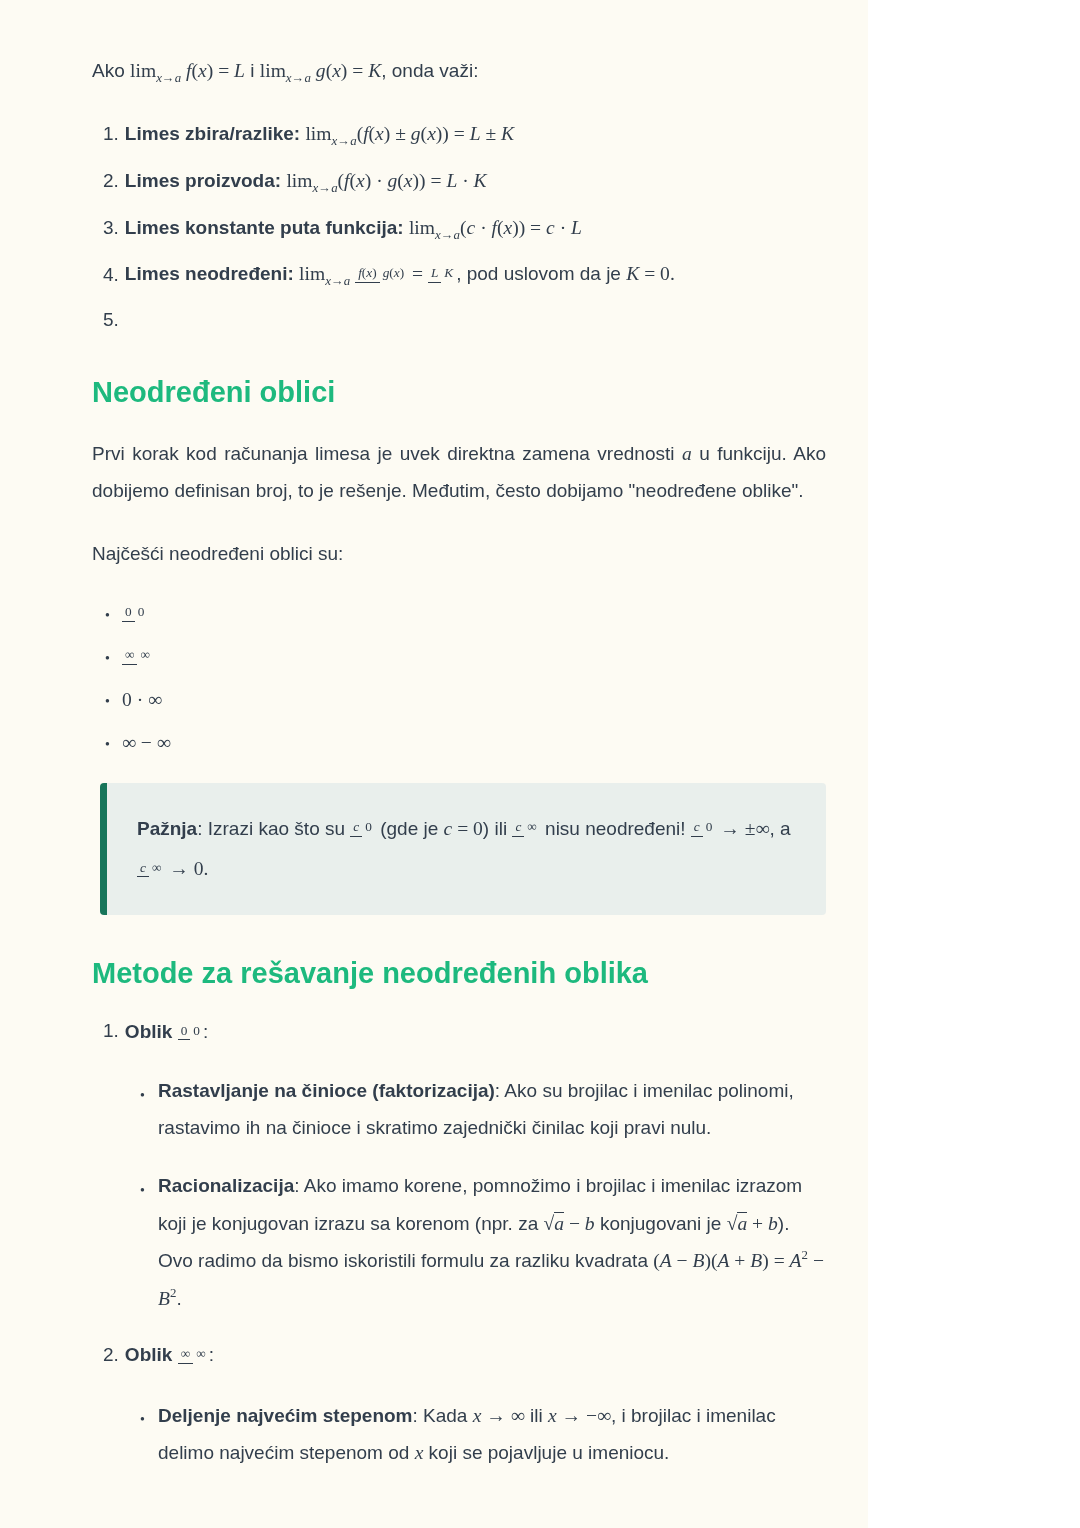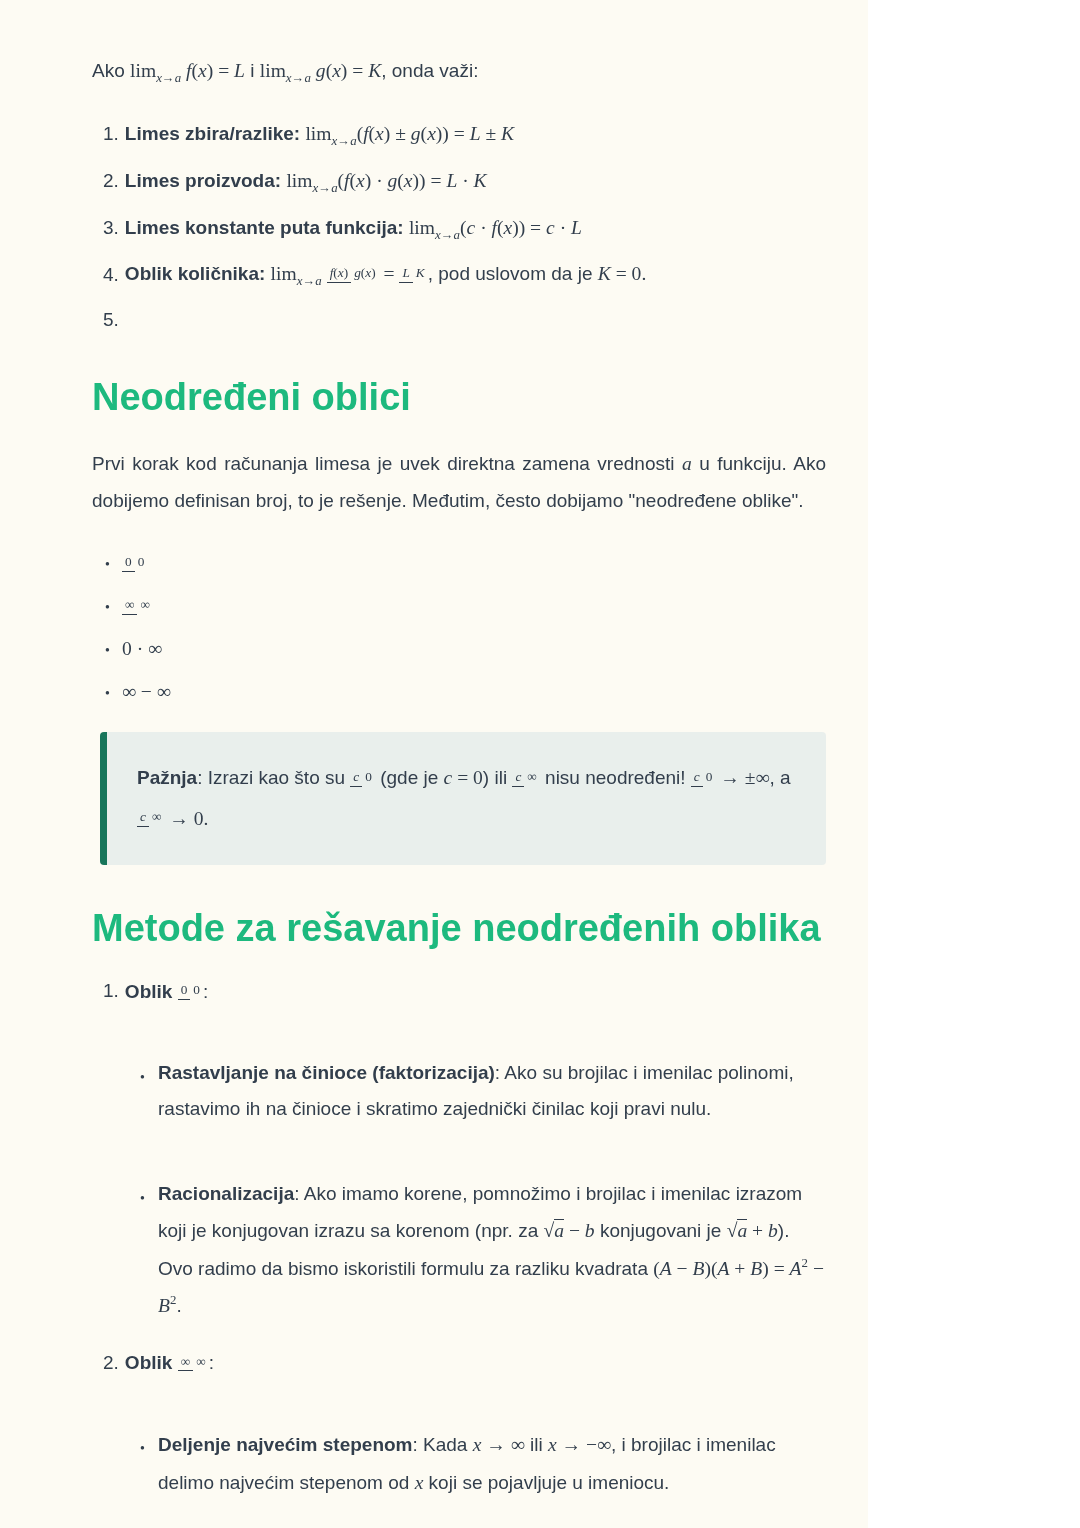--- a/index.html
+++ b/index.html
@@ -19,39 +19,39 @@
   sup{font-size:0.66em;}
   .frac{display:inline-flex;flex-direction:row;text-align:center;vertical-align:middle;font-size:0.68em;line-height:1.25;transform:translateY(-2px);}
   .ftop{display:block;border-bottom:1px solid currentColor;padding:0 3px;}
   .fbot{display:block;padding:0 3px;}
   .sq{border-top:1.5px solid currentColor;}
   
   .intro{margin:0 0 30px 0;line-height:1.55;}
   .rule{display:flex;align-items:center;margin-bottom:13px;line-height:1.62;}
   .rule .num{flex:none;margin:0 6px 0 11px;}
   
-  h2{color:var(--accent,#1db97e);font-size:38px;font-weight:bold;margin:40px 0 26px 0;}
+  h2{color:var(--accent,#1db97e);font-size:29px;font-weight:bold;margin:40px 0 26px 0;}
   
   .para{line-height:1.93;text-align:justify;margin:0 0 30px 0;}
   .lead{margin:0 0 30px 0;line-height:1.6;}
   
   .forms{list-style:none;margin:0 0 10px 0;padding:0;}
   .forms li{position:relative;padding-left:30px;margin-bottom:15px;min-height:28px;display:flex;align-items:center;}
   .forms li::before{content:"●";font-size:8px;position:absolute;left:13px;top:50%;transform:translateY(-50%);}
   
   .callout{
     background:var(--callout_bg,#e9efec);
     border-left:7px solid var(--callout_border,#17755a);
     border-radius:4px;padding:26px 30px;line-height:2.05;margin:26px 0 42px 8px;
   }
   
   .method-head{display:flex;align-items:center;margin:0 0 26px 0;line-height:1.6;}
   .method-head .num{flex:none;margin:0 6px 0 11px;}
   .subbullets{list-style:none;margin:0 0 16px 0;padding:0 0 0 48px;}
-  .subbullets li{position:relative;padding-left:18px;margin-bottom:22px;line-height:1.92;margin-top:48px;}
+  .subbullets li{position:relative;padding-left:18px;margin-bottom:22px;line-height:1.92;}
   .subbullets li::before{content:"●";font-size:8px;position:absolute;left:0;top:14px;}
   
   .side-bar{
     position:absolute;left:977px;top:49px;width:49px;height:1428px;
     background:var(--sidebar_fill,#e2f2e9);
     border-left:6px solid var(--sidebar_stripe,#a6d5c1);
   }
   
   .watermark{position:absolute;top:1440px;left:901px;font-size:13.5px;color:var(--watermark_color,#a3a9b0);z-index:5;white-space:nowrap;}
 </style>
@@ -71,37 +71,38 @@
       <div class="rule">
         <span class="num">2.</span>
         <span><b>Limes proizvoda:</b> <span class="m">lim<sub><i>x</i>→<i>a</i></sub>(<i>f</i>(<i>x</i>) · <i>g</i>(<i>x</i>)) = <i>L</i> · <i>K</i></span></span>
       </div>
       <div class="rule">
         <span class="num">3.</span>
         <span><b>Limes konstante puta funkcija:</b> <span class="m">lim<sub><i>x</i>→<i>a</i></sub>(<i>c</i> · <i>f</i>(<i>x</i>)) = <i>c</i> · <i>L</i></span></span>
       </div>
       <div class="rule">
         <span class="num">4.</span>
-        <span><b>Oblik količnika:</b> <span class="m">lim<sub><i>x</i>→<i>a</i></sub> <span class="frac">
+        <span><b>Limes neodređeni:</b> <span class="m">lim<sub><i>x</i>→<i>a</i></sub> <span class="frac">
                 <span class="ftop"><i>f</i>(<i>x</i>)</span>
                 <span class="fbot"><i>g</i>(<i>x</i>)</span>
               </span> = <span class="frac">
                 <span class="ftop"><i>L</i></span>
                 <span class="fbot"><i>K</i></span>
               </span></span>, pod uslovom da je <span class="m"><i>K</i> = 0.</span></span>
       </div>
       <div class="rule">
         <span class="num">5.</span>
       </div>
     </div>
 
     <h2>Neodređeni oblici</h2>
 
     <p class="para">Prvi korak kod računanja limesa je uvek direktna zamena vrednosti <span class="m"><i>a</i></span> u funkciju. Ako dobijemo definisan broj, to je rešenje. Međutim, često dobijamo "neodređene oblike".</p>
 
+    <p class="lead">Najčešći neodređeni oblici su:</p>
 
     <ul class="forms">
       <li>
           <span class="m"><span class="frac">
               <span class="ftop">0</span>
               <span class="fbot">0</span>
             </span></span>
         </li>
       <li>
           <span class="m"><span class="frac">

